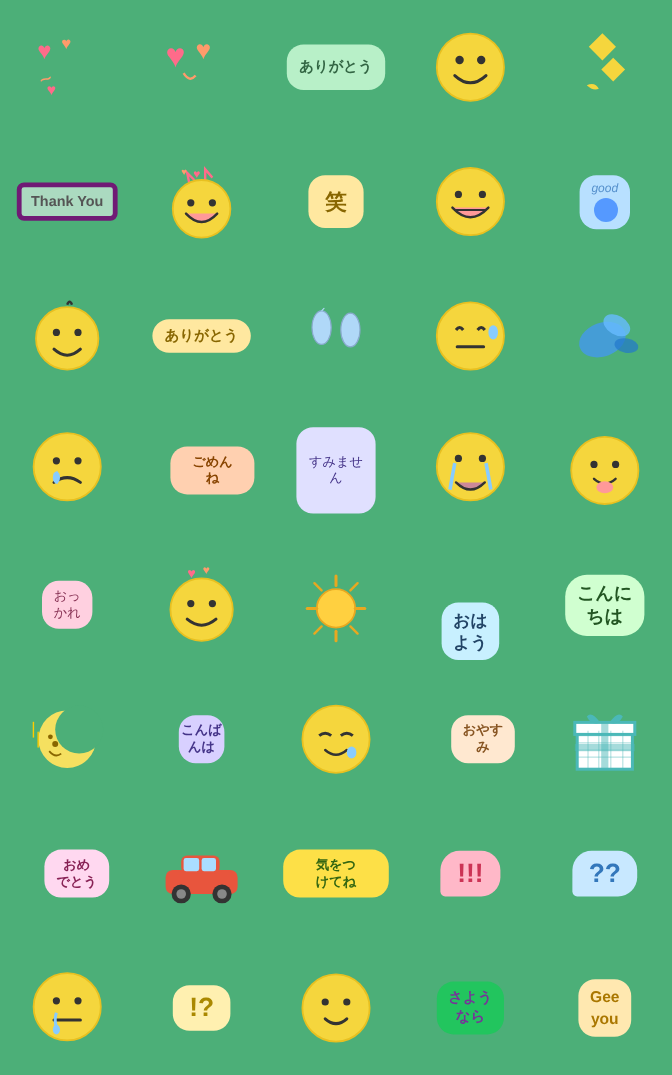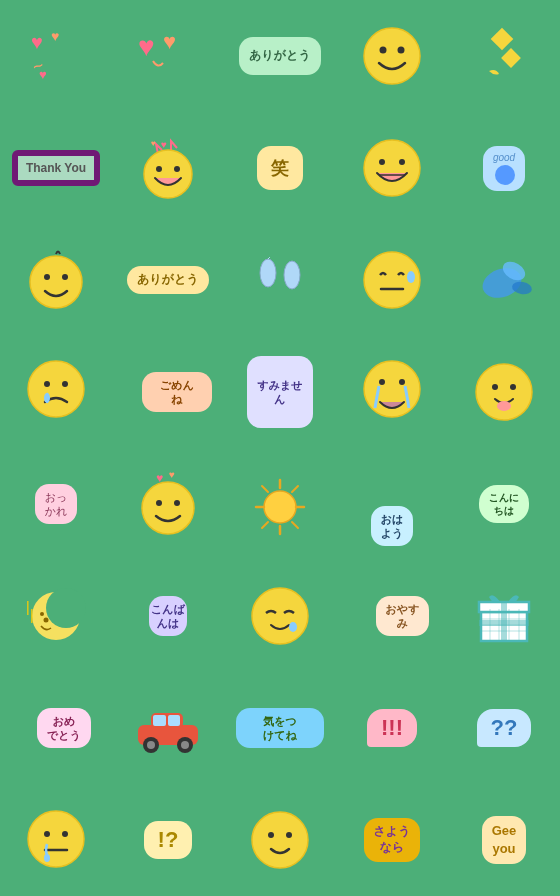--- a/index.html
+++ b/index.html
@@ -34,21 +34,21 @@
       font-size: 13px;
       font-weight: bold;
       color: #444;
       text-align: center;
       line-height: 1.3;
       position: relative;
     }
 
     
     .thank-you-card {
-      border: 6px solid #701a75;
+      border: 4px solid #701a75;
       border-radius: 6px;
       padding: 4px 8px;
       font-size: 12px;
       font-weight: bold;
       color: #555;
       line-height: 1.4;
       background: #fff8;
     }
 
     
@@ -68,21 +68,21 @@
       padding: 6px 10px;
       font-size: 13px;
       font-weight: bold;
       color: #AA7700;
       text-align: center;
       line-height: 1.4;
     }
 
     
     .sayou-bubble {
-      background: #eab308;
+      background: #22c55e;
       border-radius: 14px;
       padding: 6px 10px;
       font-size: 12px;
       font-weight: bold;
       color: #773399;
       text-align: center;
     }
 
     .arigatou-bubble {
       background: #B8F0C8;
@@ -110,48 +110,48 @@
       font-weight: bold;
       color: #884400;
       margin-left: 18px;
     }
 
     .sumimasen-bubble {
       background: #E0E0FF;
       border-radius: 14px;
       padding: 22px 10px;
       font-size: 11px;
-      font-weight: bold;
+      font-weight: normal;
       color: #443388;
     }
 
     .otsukaresama-bubble {
       background: #FFD0E0;
       border-radius: 14px;
       padding: 6px 10px;
       font-size: 11px;
       font-weight: normal;
       color: #883355;
     }
 
     .ohayou-bubble {
       background: #C8F0FF;
       border-radius: 14px;
       padding: 6px 10px;
-      font-size: 11px;
+      font-size: 14px;
       font-weight: bold;
       color: #224466;
       margin-top: 44px;
     }
 
     .konnichiwa-bubble {
       background: #D0FFD0;
       border-radius: 18px;
       padding: 6px 10px;
-      font-size: 10px;
+      font-size: 15px;
       font-weight: bold;
       color: #225522;
     }
 
     .konbanwa-bubble {
       background: #D8D0FF;
       border-radius: 14px;
       padding: 6px 2px;
       font-size: 11px;
       font-weight: bold;
@@ -172,21 +172,21 @@
       background: #FFD8F0;
       border-radius: 14px;
       padding: 6px 10px;
       font-size: 11px;
       font-weight: bold;
       color: #882255;
       margin-left: 16px;
     }
 
     .kiotsukete-bubble {
-      background: #7dd3fc;
+      background: #fde047;
       border-radius: 14px;
       padding: 6px 27px;
       font-size: 11px;
       font-weight: bold;
       color: #336611;
     }
 
     svg { display: block; }
   </style>
 </head>

